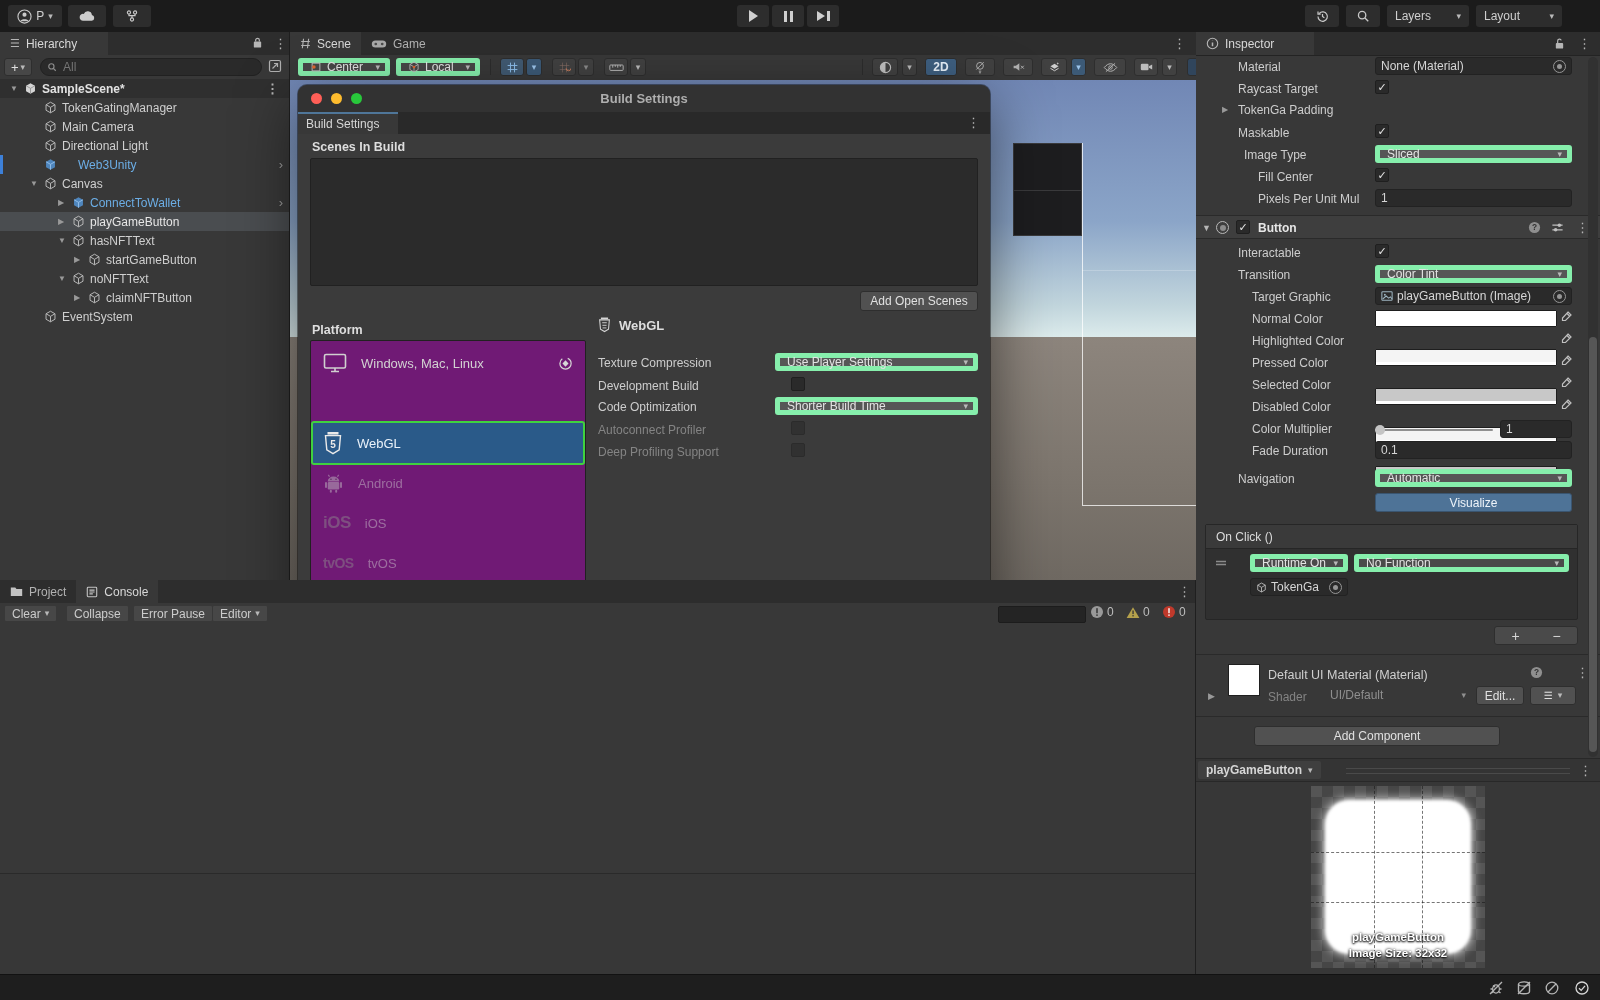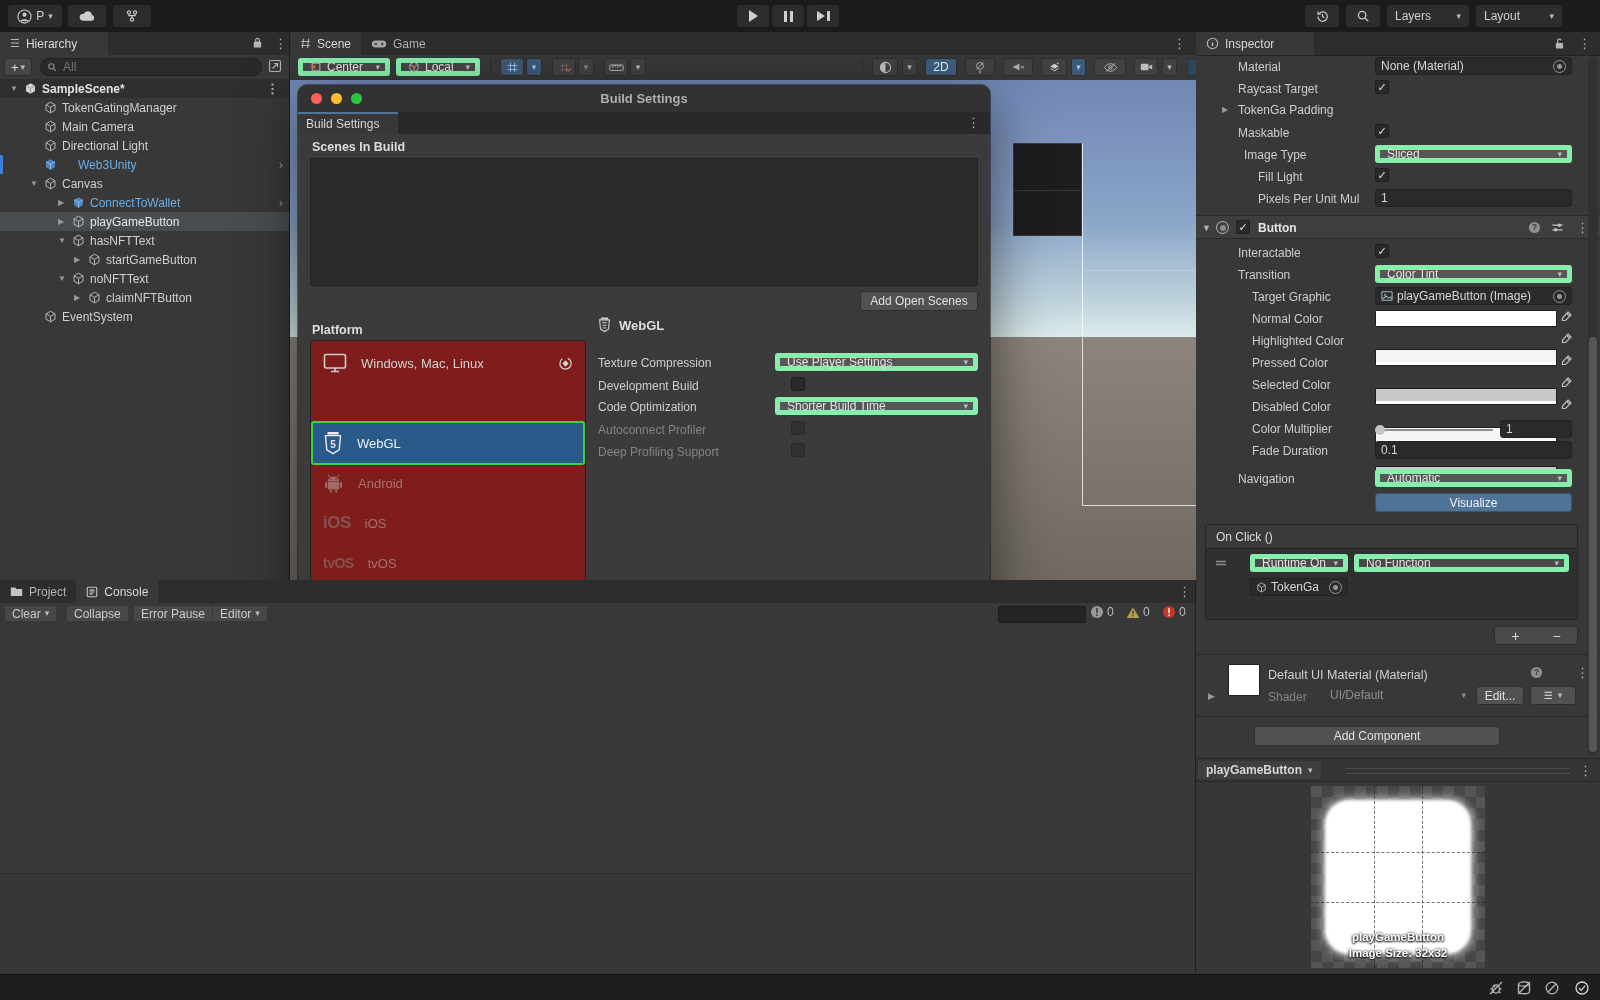--- a/index.html
+++ b/index.html
@@ -372,21 +372,21 @@
       <div class="abs flex" style="left:582px;top:3px;gap:4px;">
         <span class="btn" style="width:26px;height:18px;background:#414141;">
             <svg width="13" height="13" viewBox="0 0 14 14">
               <circle cx="7" cy="7" r="5.5" fill="none" stroke="#c0c0c0" stroke-width="1.2"></circle>
               <path d="M7 1.5a5.5 5.5 0 0 0 0 11z" fill="#c0c0c0"></path>
             </svg>
           </span>
         <span class="btn" style="width:15px;height:18px;background:#414141;">
             <span class="car">▾</span>
           </span>
-        <span class="btn" style="width:32px;height:18px;background:#3e5f80;color:#e8f1fa;font-weight:normal;margin-left:4px;">
+        <span class="btn" style="width:32px;height:18px;background:#3e5f80;color:#e8f1fa;font-weight:bold;margin-left:4px;">
             <span>2D</span>
           </span>
         <span class="btn" style="width:30px;height:18px;background:#414141;margin-left:4px;">
             <svg width="12" height="13" viewBox="0 0 14 16" fill="none" stroke="#b0b0b0" stroke-width="1.2">
               <circle cx="7" cy="6" r="4.2"></circle>
               <path d="M5.5 12.5h3M5.8 14.5h2.4M2.5 10.5 11.5 1.5"></path>
             </svg>
           </span>
         <span class="btn" style="width:30px;height:18px;background:#414141;margin-left:4px;">
             <svg width="13" height="12" viewBox="0 0 16 14">
@@ -455,21 +455,21 @@
       <span class="abs more" style="right:10px;top:3px;">⋮</span>
     </div>
 
     <span class="abs" style="left:14px;top:55px;font-weight:bold;color:#dedede;font-size:12.5px;">Scenes In Build</span>
     <div class="abs" style="left:12px;top:73px;width:668px;height:128px;background:#2b2b2b;border:1px solid #212121;border-radius:2px;box-sizing:border-box;"></div>
     <div class="abs btn" style="left:562px;top:206px;width:118px;height:20px;">
         <span>Add Open Scenes</span>
       </div>
 
     <span class="abs" style="left:14px;top:238px;font-weight:bold;color:#dedede;font-size:12.5px;">Platform</span>
-    <div class="abs" style="left:12px;top:255px;width:276px;height:320px;background:#7f1d1d;border:1px solid #212121;border-radius:2px;box-sizing:border-box;">
+    <div class="abs" style="left:12px;top:255px;width:276px;height:320px;background:#701a75;border:1px solid #212121;border-radius:2px;box-sizing:border-box;">
       <div class="platrow" style="top:2px;">
         <span>
             <svg width="24" height="20" viewBox="0 0 24 20" fill="none" stroke="#d0d0d0" stroke-width="1.6">
               <rect x="1.5" y="1.5" width="21" height="13.5" rx="1.5"></rect>
               <path d="M8 18.5h8M12 15v3.5"></path>
             </svg>
           </span>
         <span>Windows, Mac, Linux</span>
         <span style="margin-left:auto;margin-right:10px;">
             <svg width="15" height="15" viewBox="0 0 16 16">
@@ -683,21 +683,21 @@
     <span class="abs chk" style="left:179px;top:48px;"><span>✓</span></span>
     <span class="abs car" style="left:26px;top:74px;color:#999;font-size:8px;">▶</span>
     <span class="abs ilabel" style="left:42px;top:71px;">TokenGa Padding</span>
     <span class="abs ilabel" style="left:42px;top:94px;">Maskable</span>
     <span class="abs chk" style="left:179px;top:92px;"><span>✓</span></span>
     <span class="abs ilabel" style="left:48px;top:116px;">Image Type</span>
     <div class="abs dd" style="left:179px;top:113px;width:197px;">
       <span>Sliced</span>
       <span class="car">▾</span>
     </div>
-    <span class="abs ilabel" style="left:62px;top:138px;">Fill Light</span>
+    <span class="abs ilabel" style="left:62px;top:138px;">Fill Center</span>
     <span class="abs chk" style="left:179px;top:136px;"><span>✓</span></span>
     <span class="abs ilabel" style="left:62px;top:160px;">Pixels Per Unit Mul</span>
     <div class="abs objf" style="left:179px;top:157px;width:197px;background:#2a2a2a;">
         <span>1</span>
       </div>
 
     <div class="abs" style="left:0;top:183px;right:0;height:24px;background:#3e3e3e;border-top:1px solid #2a2a2a;border-bottom:1px solid #2a2a2a;box-sizing:border-box;">
       <span class="abs car" style="left:6px;top:8px;color:#b5b5b5;font-size:9px;">▼</span>
       <span class="abs" style="left:20px;top:5px;width:13px;height:13px;border-radius:50%;border:1.5px solid #b9b9b9;box-sizing:border-box;">
           <span style="position:absolute;inset:2.5px;border-radius:50%;background:#8c8c8c;"></span>

